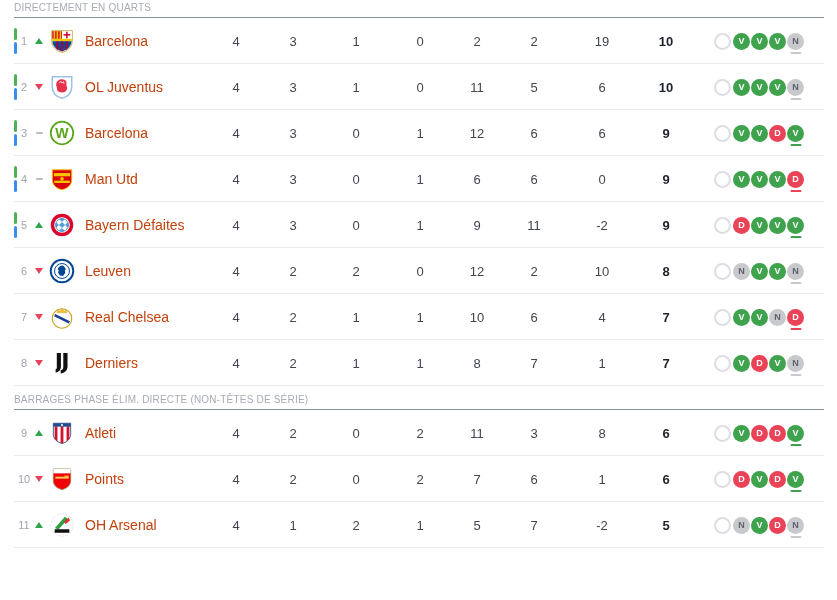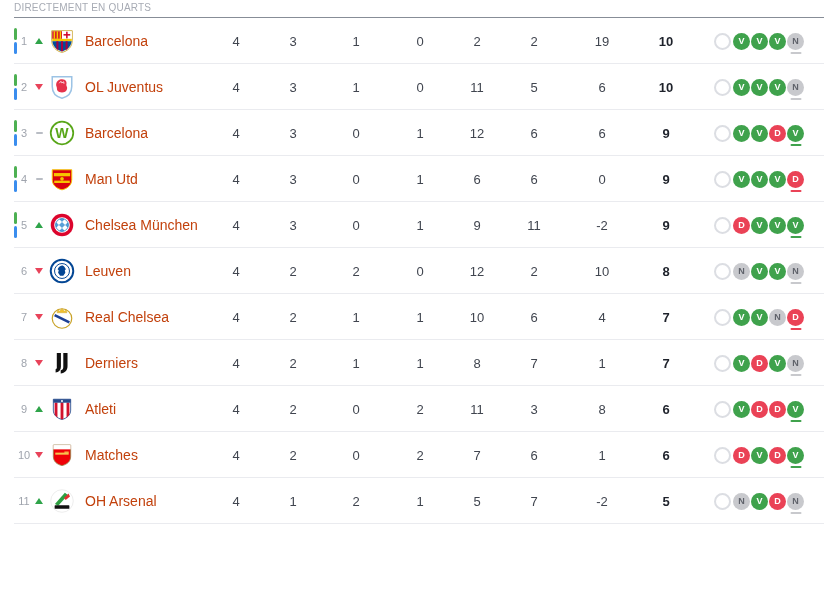--- a/index.html
+++ b/index.html
@@ -240,21 +240,21 @@
                   <rect x="6" y="6" width="4" height="4"></rect>
                   <rect x="14" y="6" width="4" height="4"></rect>
                   <rect x="10" y="10" width="4" height="4"></rect>
                   <rect x="6" y="14" width="4" height="4"></rect>
                   <rect x="14" y="14" width="4" height="4"></rect>
                 </g>
               </g>
               <circle cx="12" cy="12" r="5.9" fill="none" stroke="#0066b2" stroke-width="0.6"></circle>
             </svg>
           </span>
-      <span class="team-name">Chelsea München</span>
+      <span class="team-name">Bayern Défaites</span>
     </div>
     <div class="stat">4</div>
     <div class="stat">3</div>
     <div class="stat">0</div>
     <div class="stat">1</div>
     <div class="stat">9</div>
     <div class="stat">11</div>
     <div class="stat">-2</div>
     <div class="stat points">9</div>
     <div class="results">
@@ -360,20 +360,23 @@
     <div class="stat points">7</div>
     <div class="results">
       <span class="empty-circle"></span>
     <span class="circle win">V</span>
           <span class="circle loss">D</span>
           <span class="circle win">V</span>
           <span class="circle draw">N<span class="underline"></span></span>
         </div>
   </div>
 
+  <div class="section-header">
+    <span class="section-label">BARRAGES PHASE ÉLIM. DIRECTE (NON-TÊTES DE SÉRIE)</span>
+  </div>
 
   <div class="team-row row-grid">
     <div class="team-cell">
       <span class="zone-bars" style="visibility: hidden;">
         <span class="bar bar-green"></span>
         <span class="bar bar-blue"></span>
       </span>
       <span class="rank">9</span>
       <span class="movement up"></span>
       <span class="crest">
@@ -419,21 +422,21 @@
       <span class="rank">10</span>
       <span class="movement down"></span>
       <span class="crest">
             <svg viewBox="0 0 24 24">
               <path d="M4 2.8h16v10.4c0 5-3.6 7.5-8 8.6-4.4-1.1-8-3.6-8-8.6z" fill="#ef0107" stroke="#9c824a" stroke-width="0.8"></path>
               <path d="M4 2.8h16v4H4z" fill="#fff"></path>
               <rect x="5.8" y="9.8" width="12.4" height="1.9" fill="#f7c34d"></rect>
               <rect x="14.2" y="8.8" width="4" height="1.2" fill="#f7c34d"></rect>
             </svg>
           </span>
-      <span class="team-name">Matches</span>
+      <span class="team-name">Points</span>
     </div>
     <div class="stat">4</div>
     <div class="stat">2</div>
     <div class="stat">0</div>
     <div class="stat">2</div>
     <div class="stat">7</div>
     <div class="stat">6</div>
     <div class="stat">1</div>
     <div class="stat points">6</div>
     <div class="results">

